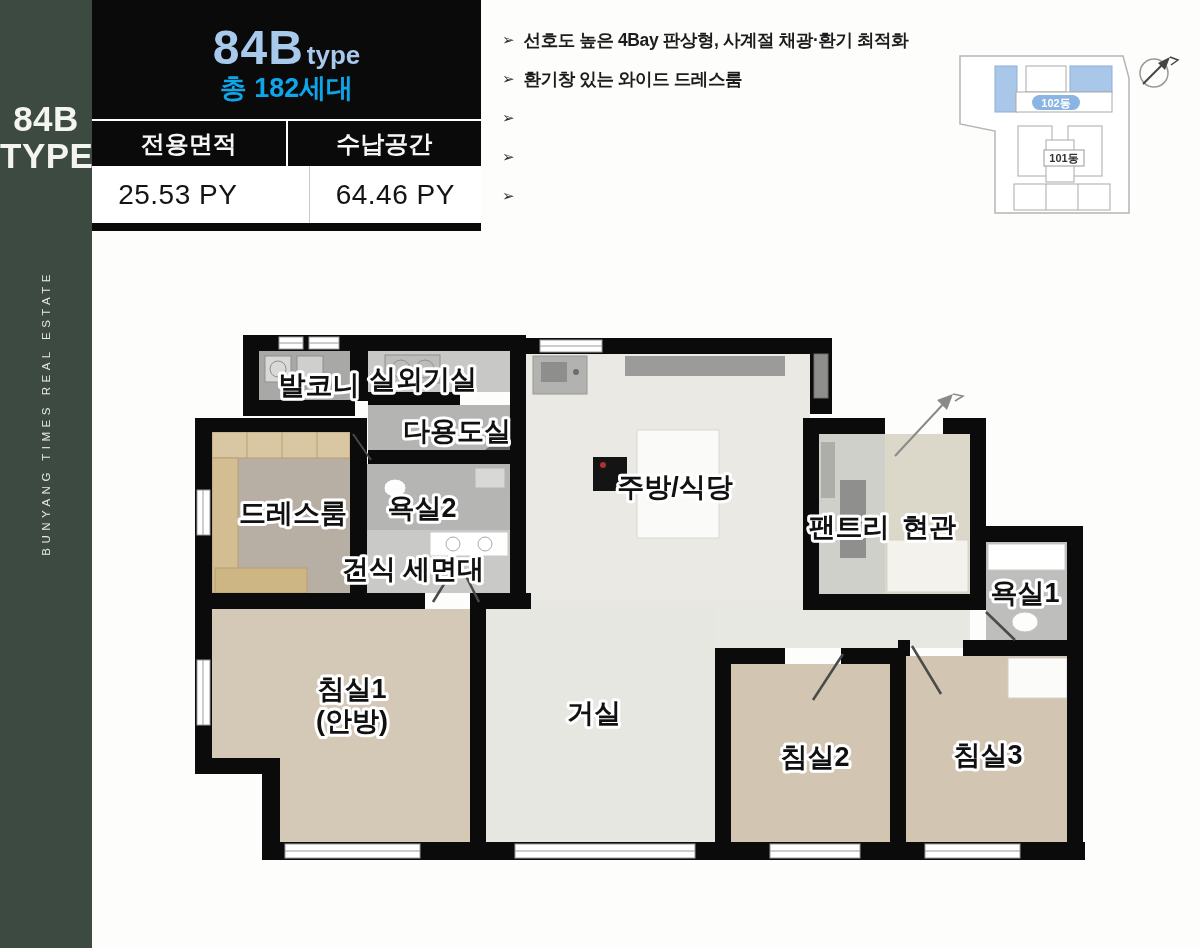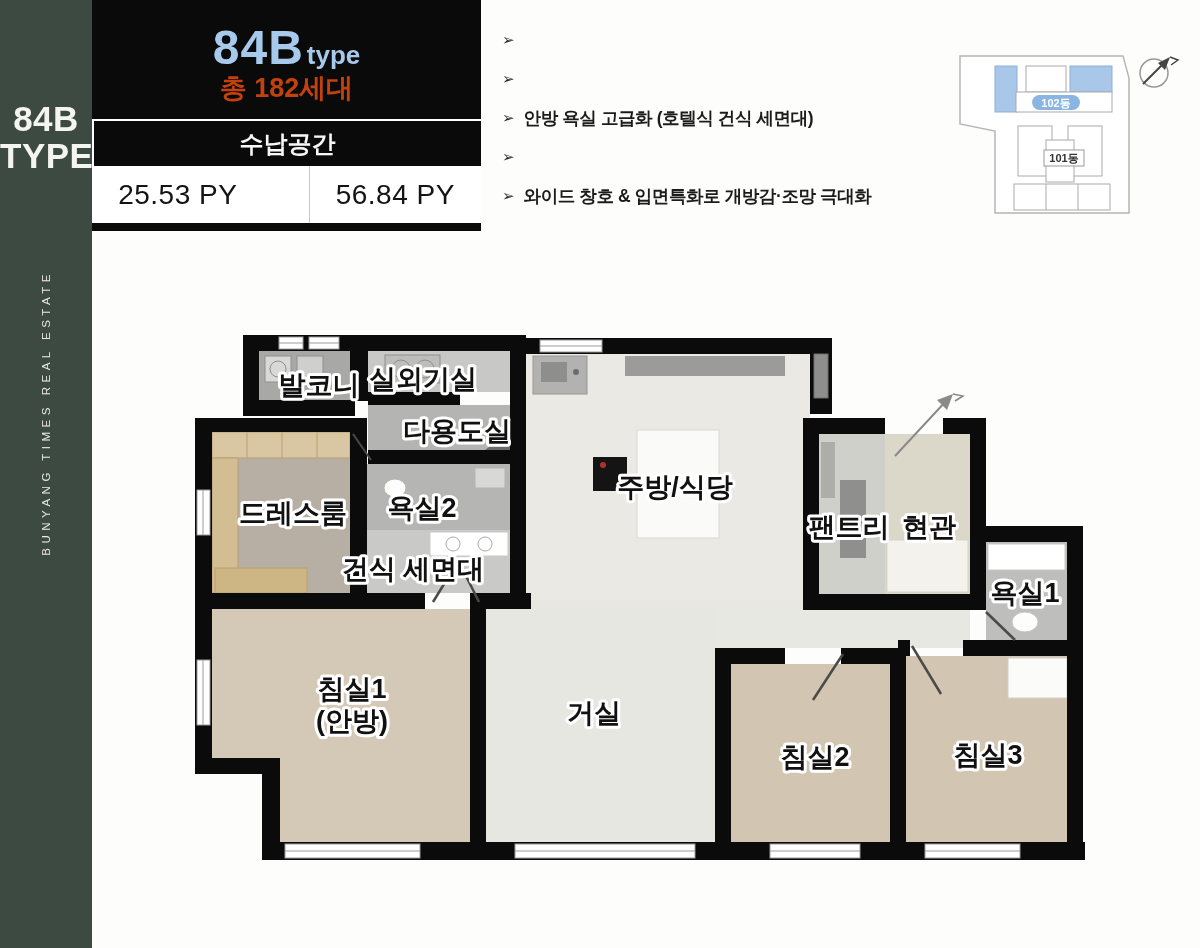--- a/index.html
+++ b/index.html
@@ -17,21 +17,21 @@
     display:flex;align-items:center;justify-content:center;}
   .vtext{
     writing-mode:vertical-rl;transform:rotate(180deg);
     font-size:11.5px;letter-spacing:4.5px;color:#e9e9e2;white-space:nowrap;
   }
   
   .card{position:absolute;left:92px;top:0;width:389px;height:231px;background:#0a0a0a;box-sizing:border-box;}
   .card-title{display:flex;justify-content:center;align-items:baseline;margin-top:20px;height:50px;}
   .card-title .big{font-size:48px;font-weight:bold;color:#a6c9ec;letter-spacing:1px;}
   .card-title .small{font-size:26px;font-weight:bold;color:#a6c9ec;margin-left:3px;}
-  .card-households{height:33px;text-align:center;color:#c2410c;font-size:27px;font-weight:bold;}
+  .card-households{height:33px;text-align:center;color:#0ea5e9;font-size:27px;font-weight:bold;}
   .card-line{height:2px;background:#ffffff;margin-top:16px;}
   .card-headrow{display:flex;height:45px;}
   .card-headrow .cell{
     flex:1;display:flex;align-items:center;justify-content:center;
     color:#f6f6f6;font-size:24px;font-weight:bold;
   }
   .card-headrow .cell.right{border-left:2px solid #fff;}
   .card-valrow{display:flex;height:57px;background:#ffffff;gap:45px;}
   .card-valrow .cell{
     flex:1;display:flex;align-items:center;justify-content:center;
@@ -71,45 +71,46 @@
 </div>
 
 <div class="card">
   <div class="card-title">
     <span class="big">84B</span>
     <span class="small">type</span>
   </div>
   <div class="card-households">총 182세대</div>
   <div class="card-line"></div>
   <div class="card-headrow">
+    <div class="cell">전용면적</div>
     <div class="cell right">수납공간</div>
   </div>
   <div class="card-valrow">
     <div class="cell">25.53 PY</div>
-    <div class="cell right">56.84 PY</div>
+    <div class="cell right">64.46 PY</div>
   </div>
 </div>
 
 <div class="features">
   <div class="feature">
     <span class="bullet">➢</span>
-  </div>
-  <div class="feature">
-    <span class="bullet">➢</span>
-  </div>
-  <div class="feature">
-    <span class="bullet">➢</span>
-    <span class="txt">안방 욕실 고급화 (호텔식 건식 세면대)</span>
-  </div>
-  <div class="feature">
-    <span class="bullet">➢</span>
-  </div>
-  <div class="feature">
-    <span class="bullet">➢</span>
-    <span class="txt">와이드 창호 &amp; 입면특화로 개방감·조망 극대화</span>
+    <span class="txt">선호도 높은 4Bay 판상형, 사계절 채광·환기 최적화</span>
+  </div>
+  <div class="feature">
+    <span class="bullet">➢</span>
+    <span class="txt">환기창 있는 와이드 드레스룸</span>
+  </div>
+  <div class="feature">
+    <span class="bullet">➢</span>
+  </div>
+  <div class="feature">
+    <span class="bullet">➢</span>
+  </div>
+  <div class="feature">
+    <span class="bullet">➢</span>
   </div>
 </div>
 
 <svg class="siteplan" width="250" height="195" viewBox="0 0 250 195">
   <path d="M12,18 L175,18 L181,40 L181,175 L47,175 L47,93 L12,86 Z" fill="#ffffff" stroke="#b5b5b5" stroke-width="1.5"></path>
 
   <g>
     <rect x="47" y="28" width="22" height="46" fill="#a9c7e8" stroke="#8fb0d6"></rect>
     <rect x="78" y="28" width="40" height="26" fill="#ffffff" stroke="#aaaaaa"></rect>
     <rect x="122" y="28" width="42" height="26" fill="#a9c7e8" stroke="#8fb0d6"></rect>

